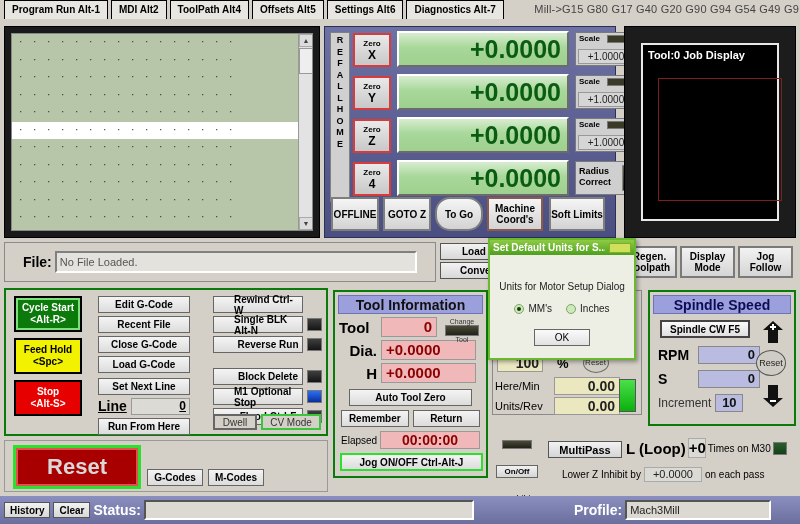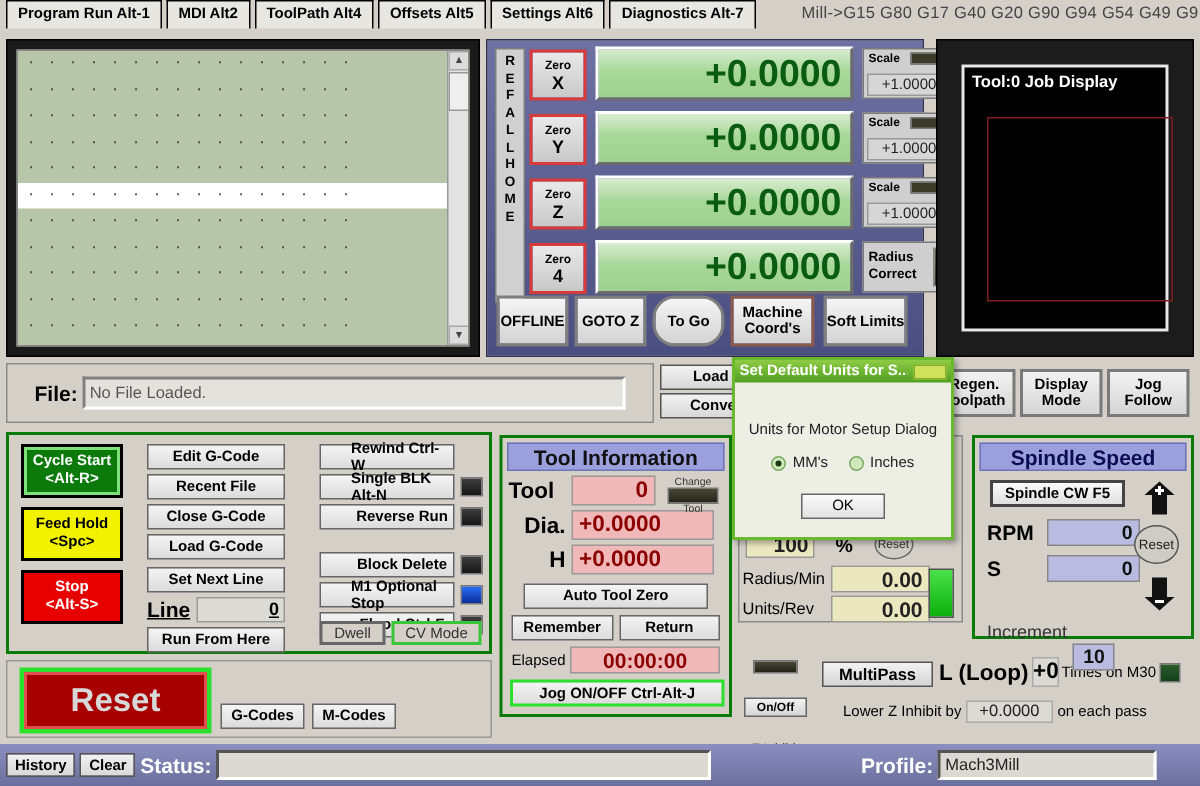--- a/index.html
+++ b/index.html
@@ -405,21 +405,21 @@
   .splbl { font-size: 14px; font-weight: bold; color: #000; width: 36px; }
   .spval {
     width: 62px; height: 18px; background: #b9bce0; border: 1px solid #888;
     font-size: 13px; font-weight: bold; color: #111;
     text-align: right; padding-right: 4px; line-height: 16px;
   }
   .incrlbl { font-size: 12px; color: #333; }
   .incrval {
     width: 28px; height: 18px; background: #b9bce0; border: 1px solid #888;
     font-size: 13px; font-weight: bold; color: #111;
-    text-align: center; line-height: 16px; margin-top: 35px;
+    text-align: center; line-height: 16px;
   }
   .arrowup, .arrowdn { position: absolute; right: 6px; width: 30px; height: 24px; }
   .sp-reset {
     position: absolute; right: 8px; top: 58px; width: 30px; height: 26px;
     border-radius: 50%; background: #cfccc5; border: 1px solid #555;
     font-size: 9px; color: #222; text-align: center; line-height: 24px;
   }
 
   
   .statusbar {
@@ -681,21 +681,21 @@
     <div class="jogbtn">Jog ON/OFF Ctrl-Alt-J</div>
   </div>
 
   <div class="feedpanel">
     <div class="fovr">
       <span class="fovrval">100</span>
       <span class="pct">%</span>
       <span class="resetcirc">Reset</span>
     </div>
     <div class="frow" style="top:86px;">
-      <span class="flbl">Radius/Min</span>
+      <span class="flbl">Here/Min</span>
       <span class="fval">0.00</span>
     </div>
     <div class="frow" style="top:106px;">
       <span class="flbl">Units/Rev</span>
       <span class="fval">0.00</span>
     </div>
     <div class="fbar"></div>
   </div>
 
   <div class="zinhibit">

